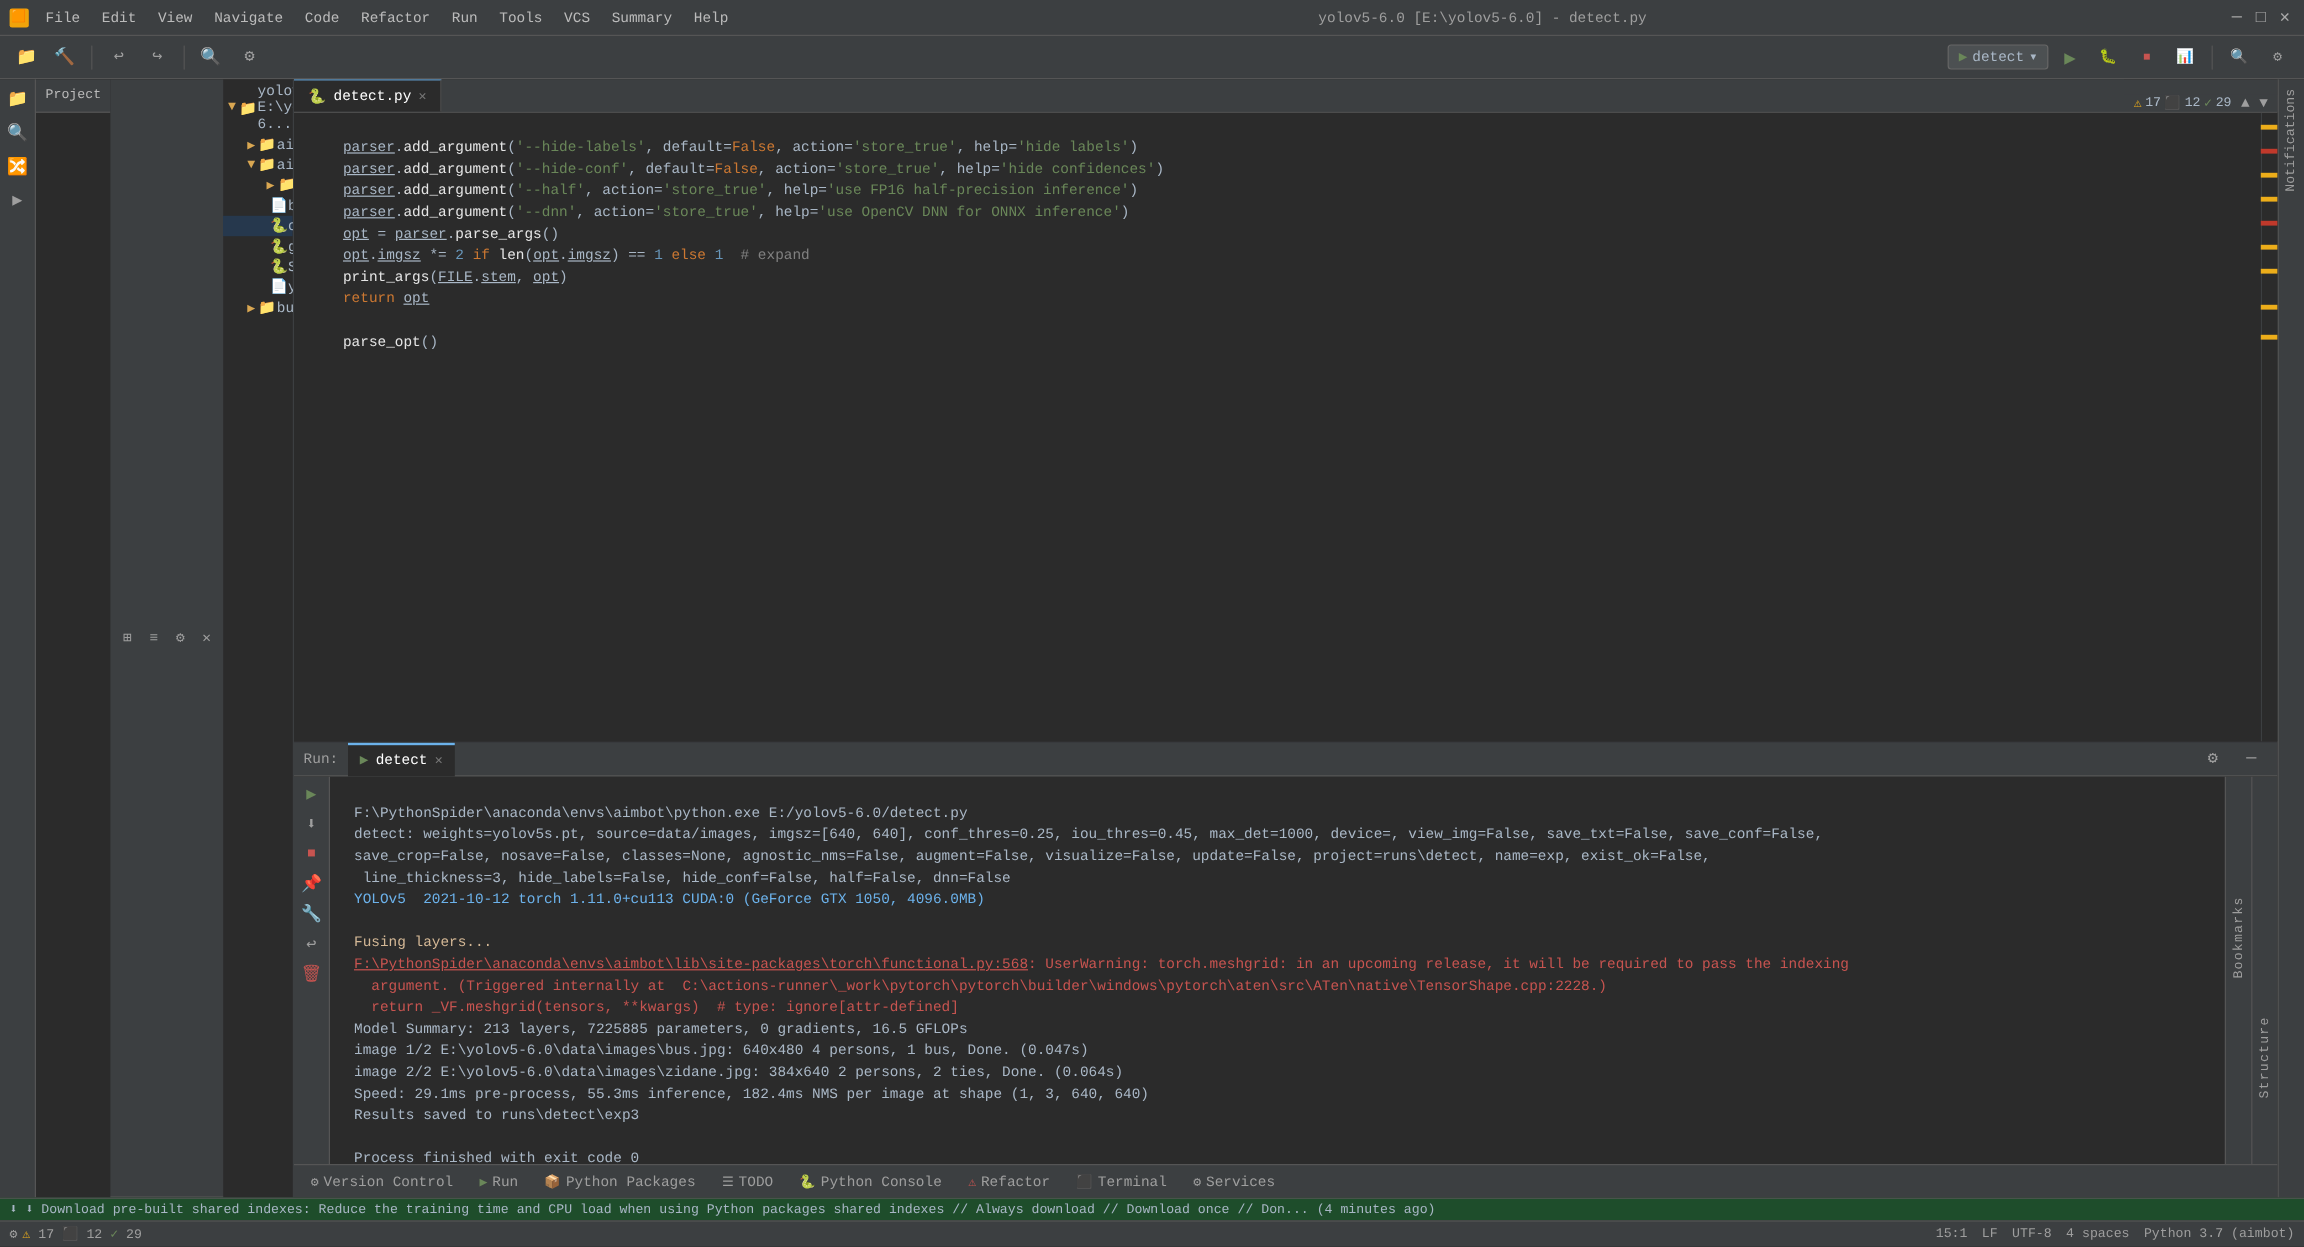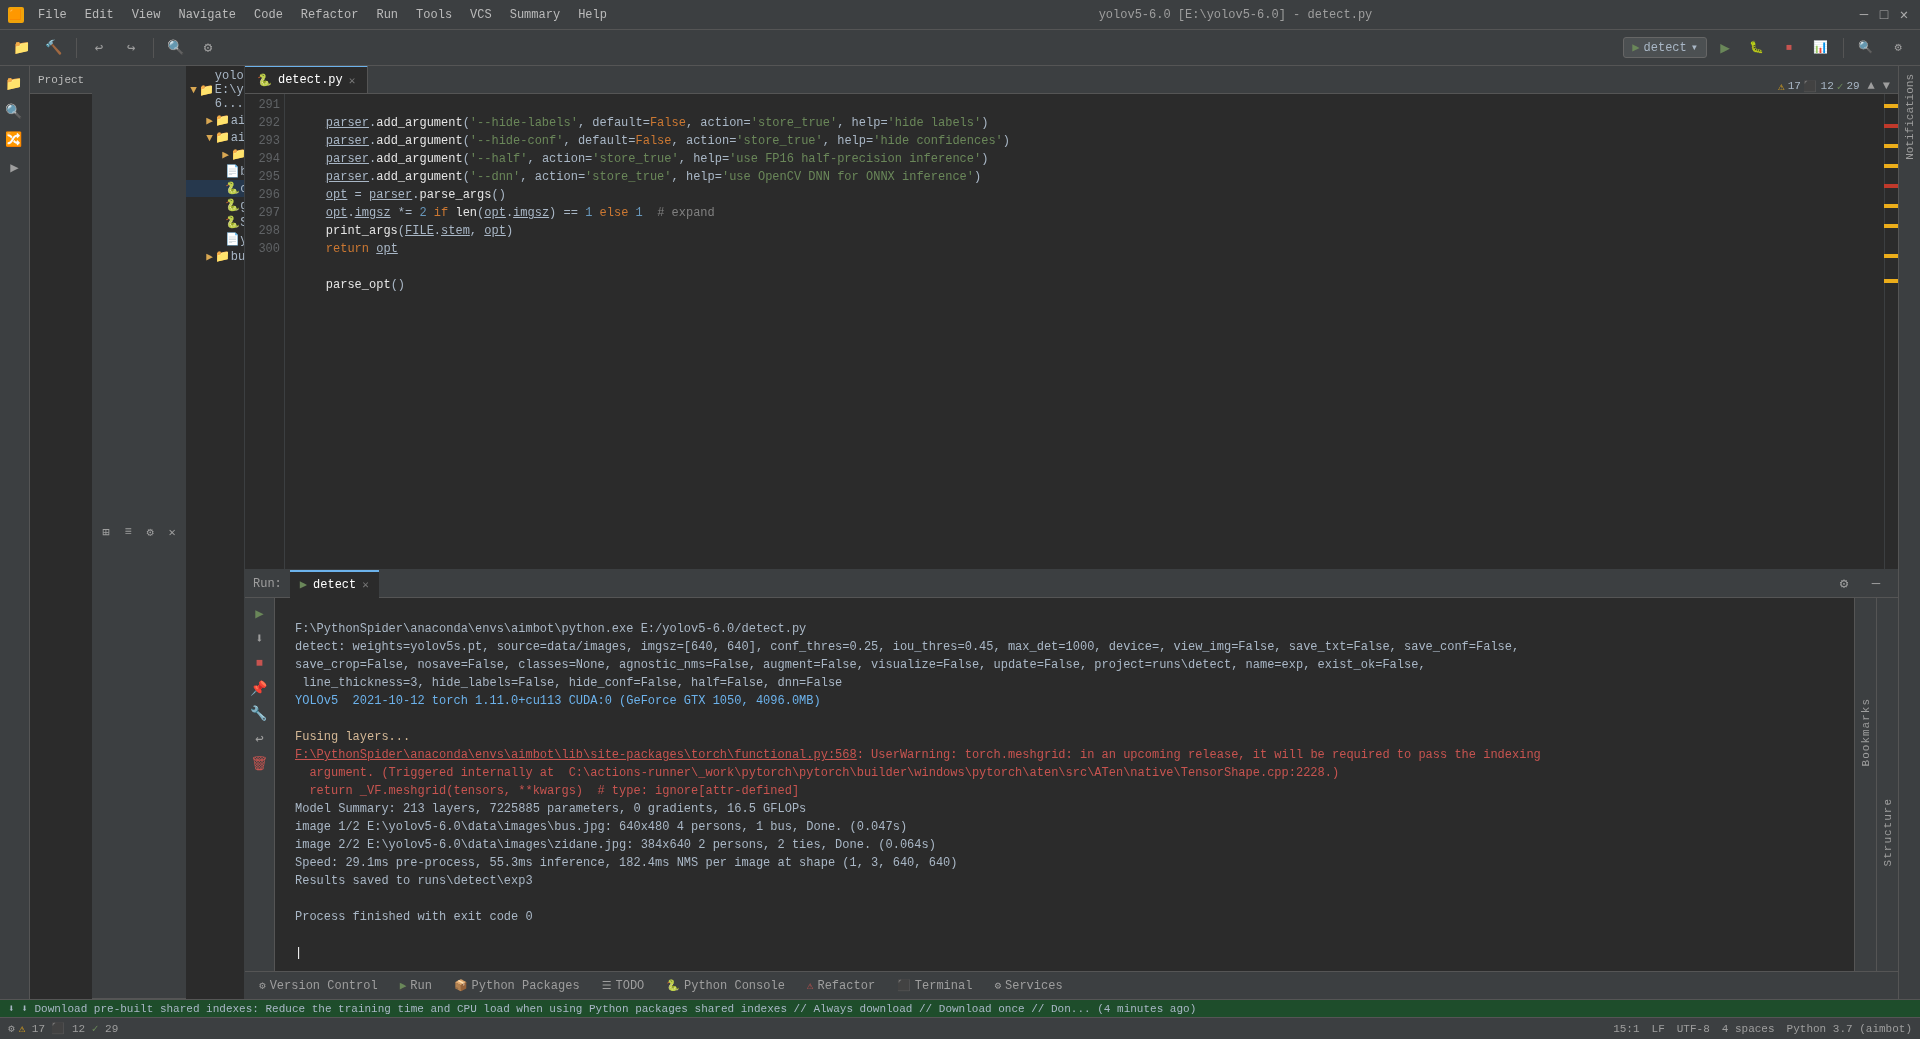--- a/index.html
+++ b/index.html
@@ -286,21 +286,21 @@
       flex-direction: column;
       align-items: center;
       padding-top: 4px;
       gap: 2px;
       border-left: 1px solid #555;
       flex-shrink: 0;
     }
 
     
     .run-panel {
-      height: 402px;
+      height: 352px;
       background: #2b2b2b;
       border-top: 1px solid #3c3f41;
       display: flex;
       flex-direction: column;
       flex-shrink: 0;
     }
     .run-header {
       background: #3c3f41;
       height: 28px;
       display: flex;
@@ -642,32 +642,20 @@
           <span>12</span>
           <span class="ok-icon">✓</span>
           <span>29</span>
         </span>
         <span style="color:#9e9e9e; cursor:pointer">▲</span>
         <span style="color:#9e9e9e; cursor:pointer">▼</span>
       </div>
     </div>
 
     <div class="code-editor" style="height:220px; flex-shrink:0">
-      <div class="line-numbers">
-        <div>291</div>
-        <div>292</div>
-        <div>293</div>
-        <div>294</div>
-        <div>295</div>
-        <div>296</div>
-        <div>297</div>
-        <div>298</div>
-        <div></div>
-        <div>300</div>
-      </div>
       <div class="code-content">
 <span class="code-line">    <span class="var">parser</span>.<span class="fn">add_argument</span>(<span class="str">'--hide-labels'</span>, <span class="param">default</span>=<span class="kw">False</span>, <span class="param">action</span>=<span class="str">'store_true'</span>, <span class="param">help</span>=<span class="str">'hide labels'</span>)</span>
 <span class="code-line">    <span class="var">parser</span>.<span class="fn">add_argument</span>(<span class="str">'--hide-conf'</span>, <span class="param">default</span>=<span class="kw">False</span>, <span class="param">action</span>=<span class="str">'store_true'</span>, <span class="param">help</span>=<span class="str">'hide confidences'</span>)</span>
 <span class="code-line">    <span class="var">parser</span>.<span class="fn">add_argument</span>(<span class="str">'--half'</span>, <span class="param">action</span>=<span class="str">'store_true'</span>, <span class="param">help</span>=<span class="str">'use FP16 half-precision inference'</span>)</span>
 <span class="code-line">    <span class="var">parser</span>.<span class="fn">add_argument</span>(<span class="str">'--dnn'</span>, <span class="param">action</span>=<span class="str">'store_true'</span>, <span class="param">help</span>=<span class="str">'use OpenCV DNN for ONNX inference'</span>)</span>
 <span class="code-line">    <span class="var">opt</span> = <span class="var">parser</span>.<span class="fn">parse_args</span>()</span>
 <span class="code-line">    <span class="var">opt</span>.<span class="var">imgsz</span> *= <span class="num">2</span> <span class="kw">if</span> <span class="fn">len</span>(<span class="var">opt</span>.<span class="var">imgsz</span>) == <span class="num">1</span> <span class="kw">else</span> <span class="num">1</span>  <span class="cm"># expand</span></span>
 <span class="code-line">    <span class="fn">print_args</span>(<span class="var">FILE</span>.<span class="var">stem</span>, <span class="var">opt</span>)</span>
 <span class="code-line">    <span class="kw">return</span> <span class="var">opt</span></span>
 <span class="code-line"></span>

